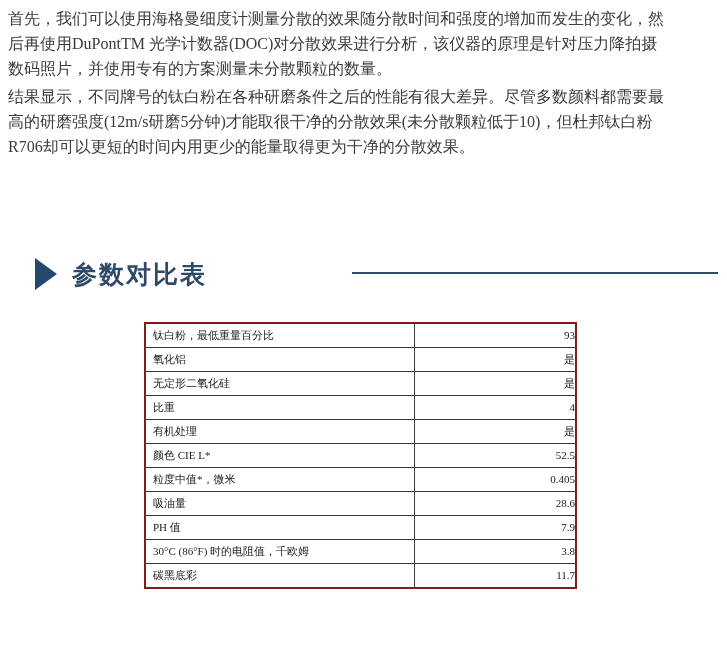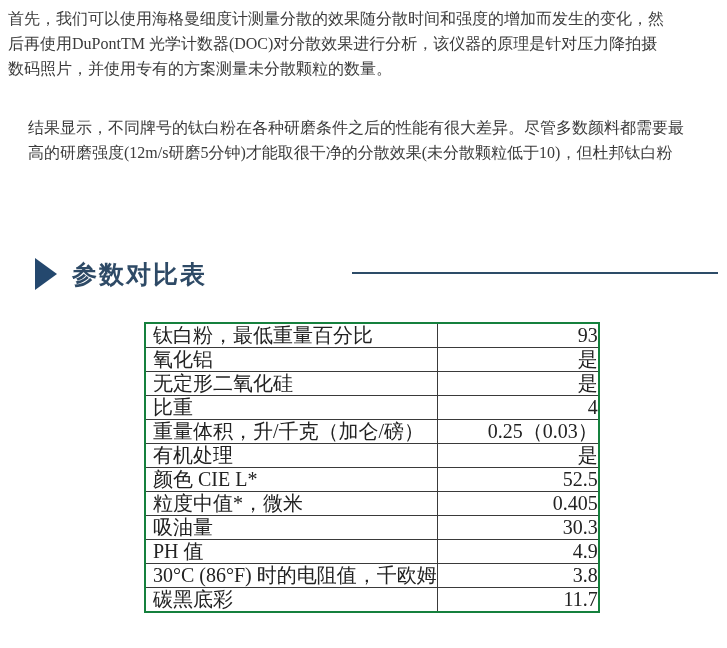--- a/index.html
+++ b/index.html
@@ -10,21 +10,21 @@
     overflow:hidden;
     font-family:"Liberation Serif","DejaVu Serif",serif;
   }
   .para{
     position:absolute;left:8px;
     color:#3b3b3b;
     font-size:16px;line-height:25px;
     white-space:nowrap;
   }
   #para1{top:6px;}
-  #para2{top:115px;margin-left:20px;}
+  #para2{top:84px;}
   .section-header{
     position:absolute;top:258px;left:35px;width:692px;height:32px;
   }
   .tri{
     position:absolute;left:0;top:0;
     width:0;height:0;
     border-left:22px solid #24486e;
     border-top:16px solid transparent;
     border-bottom:16px solid transparent;
   }
@@ -36,22 +36,22 @@
     line-height:32px;letter-spacing:2px;white-space:nowrap;
   }
   .underline{
     position:absolute;left:317px;top:14px;
     width:366px;height:2px;
     background:#2d4c68;
   }
   .param-table{
     position:absolute;top:322px;left:144px;
     border-collapse:collapse;
-    border:2px solid #15803d;
-    font-size:20px;color:#222222;
+    border:2px solid #7f1d1d;
+    font-size:11px;color:#222222;
   }
   .param-table td{
     border:1px solid #3a3a3a;
     height:23px;line-height:23px;
     padding:0;
   }
   .param-table td.label{
     width:261px;padding-left:7px;text-align:left;
     white-space:nowrap;
   }
@@ -66,20 +66,21 @@
 
   <div class="para" id="para1">
     <div>首先，我们可以使用海格曼细度计测量分散的效果随分散时间和强度的增加而发生的变化，然</div>
     <div>后再使用DuPontTM 光学计数器(DOC)对分散效果进行分析，该仪器的原理是针对压力降拍摄</div>
     <div>数码照片，并使用专有的方案测量未分散颗粒的数量。</div>
   </div>
 
   <div class="para" id="para2">
     <div>结果显示，不同牌号的钛白粉在各种研磨条件之后的性能有很大差异。尽管多数颜料都需要最</div>
     <div>高的研磨强度(12m/s研磨5分钟)才能取很干净的分散效果(未分散颗粒低于10)，但杜邦钛白粉</div>
+    <div>R706却可以更短的时间内用更少的能量取得更为干净的分散效果。</div>
   </div>
 
   <div class="section-header">
     <span class="tri"></span>
     <h2 class="section-title">参数对比表</h2>
     <div class="underline"></div>
   </div>
 
   <table class="param-table">
     <tbody>
@@ -93,42 +94,38 @@
       </tr>
       <tr>
         <td class="label">无定形二氧化硅</td>
         <td class="value">是</td>
       </tr>
       <tr>
         <td class="label">比重</td>
         <td class="value">4</td>
       </tr>
       <tr>
-        <td class="label">重量体积，升/千克（加仑/磅）</td>
-        <td class="value">0.25（0.03）</td>
-      </tr>
-      <tr>
         <td class="label">有机处理</td>
         <td class="value">是</td>
       </tr>
       <tr>
         <td class="label">颜色 CIE L*</td>
         <td class="value">52.5</td>
       </tr>
       <tr>
         <td class="label">粒度中值*，微米</td>
         <td class="value">0.405</td>
       </tr>
       <tr>
         <td class="label">吸油量</td>
-        <td class="value">30.3</td>
+        <td class="value">28.6</td>
       </tr>
       <tr>
         <td class="label">PH 值</td>
-        <td class="value">4.9</td>
+        <td class="value">7.9</td>
       </tr>
       <tr>
         <td class="label">30°C (86°F) 时的电阻值，千欧姆</td>
         <td class="value">3.8</td>
       </tr>
       <tr>
         <td class="label">碳黑底彩</td>
         <td class="value">11.7</td>
       </tr>
     </tbody>

